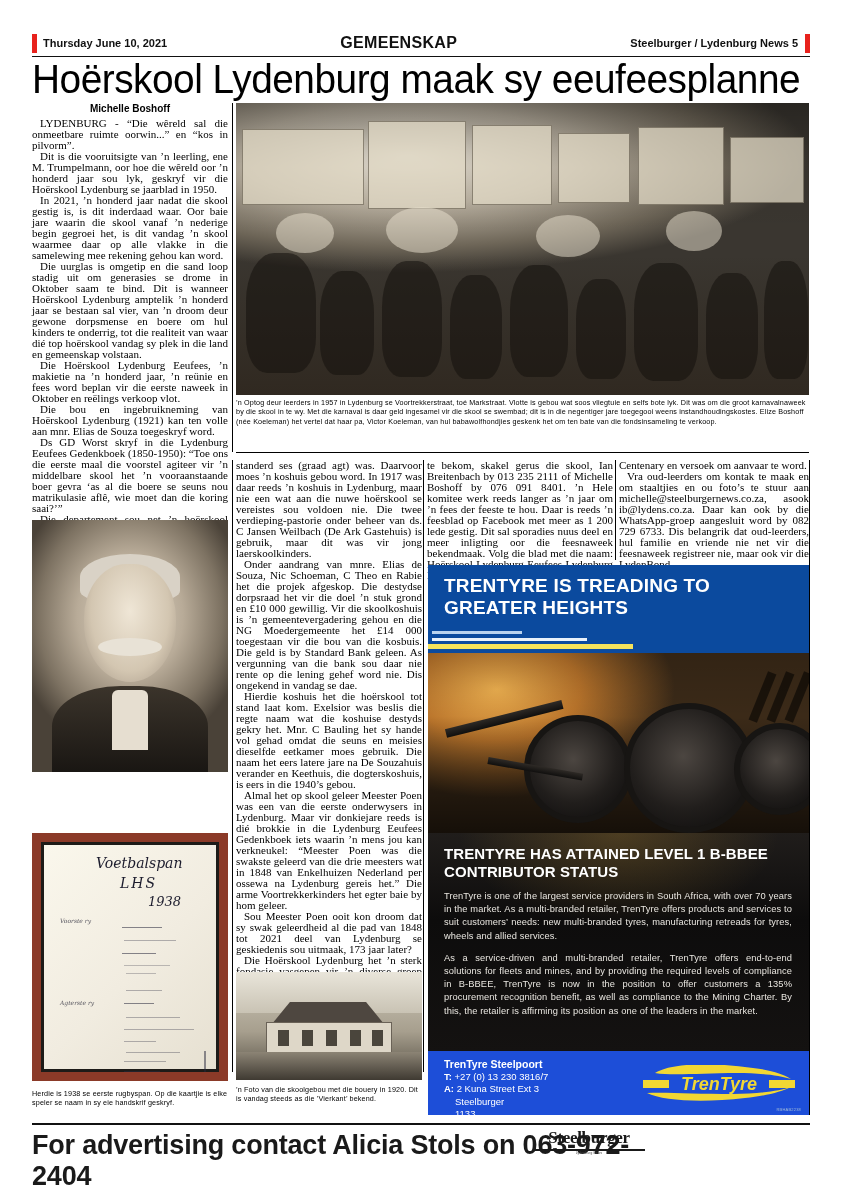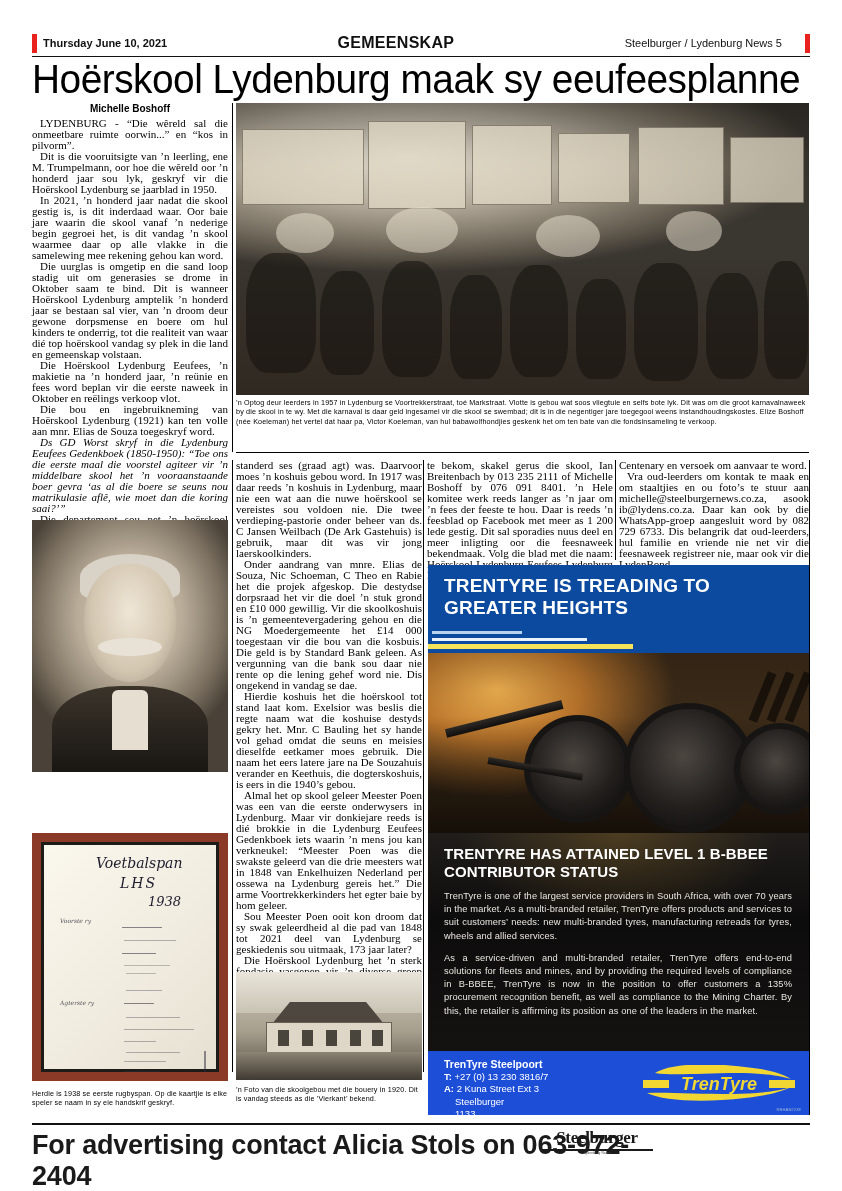--- a/index.html
+++ b/index.html
@@ -13,21 +13,20 @@
     font-family: "Liberation Serif", serif;
     position: relative;
     overflow: hidden;
   }
   .page {
     position: absolute;
     left: 0; top: 0;
     width: 680px;
     height: 1191px;
     background: #fff;
-    padding-left: 8px;
   }
 
   
   .masthead {
     position: absolute;
     left: 32px; top: 30px;
     width: 778px;
     height: 26px;
     display: flex;
     align-items: center;
@@ -51,24 +50,24 @@
     text-align: center;
     font-family: "Liberation Sans", sans-serif;
     font-size: 16px;
     font-weight: bold;
     letter-spacing: 0.3px;
     color: #111;
   }
   .mast-right {
     font-family: "Liberation Sans", sans-serif;
     font-size: 11px;
-    font-weight: normal;
+    font-weight: bold;
     color: #111;
     white-space: nowrap;
-    margin-right: 23px;
+    margin-right: 7px;
   }
   .mast-tick-right {
     width: 5px;
     height: 19px;
     background: #e8221d;
     flex: 0 0 auto;
   }
   .mast-rule {
     position: absolute;
     left: 32px; top: 56px;
@@ -456,21 +455,21 @@
 
   <div class="byline">Michelle Boshoff</div>
 
   <div class="col" id="col-left">
     <p>LYDENBURG - “Die wêreld sal die onmeetbare ruimte oorwin...” en “kos in pilvorm”.</p>
     <p>Dit is die vooruitsigte van ’n leerling, ene M. Trumpelmann, oor hoe die wêreld oor ’n honderd jaar sou lyk, geskryf vir die Hoërskool Lydenburg se jaarblad in 1950.</p>
     <p>In 2021, ’n honderd jaar nadat die skool gestig is, is dit inderdaad waar. Oor baie jare waarin die skool vanaf ’n nederige begin gegroei het, is dit vandag ’n skool waarmee daar op alle vlakke in die samelewing mee rekening gehou kan word.</p>
     <p>Die uurglas is omgetip en die sand loop stadig uit om generasies se drome in Oktober saam te bind. Dit is wanneer Hoërskool Lydenburg amptelik ’n honderd jaar se bestaan sal vier, van ’n droom deur gewone dorpsmense en boere om hul kinders te onderrig, tot die realiteit van waar dié top hoërskool vandag sy plek in die land en gemeenskap volstaan.</p>
     <p>Die Hoërskool Lydenburg Eeufees, ’n makietie na ’n honderd jaar, ’n reünie en fees word beplan vir die eerste naweek in Oktober en reëlings verkoop vlot.</p>
     <p>Die bou en ingebruikneming van Hoërskool Lydenburg (1921) kan ten volle aan mnr. Elias de Souza toegeskryf word.</p>
-    <p style="font-style:italic;">Ds GD Worst skryf in die Lydenburg Eeufees Gedenkboek (1850-1950): “Toe ons die eerste maal die voorstel agiteer vir ’n middelbare skool het ’n vooraanstaande boer gevra ‘as al die boere se seuns nou matrikulasie aflê, wie moet dan die koring saai?’”</p>
+    <p style="">Ds GD Worst skryf in die Lydenburg Eeufees Gedenkboek (1850-1950): “Toe ons die eerste maal die voorstel agiteer vir ’n middelbare skool het ’n vooraanstaande boer gevra ‘as al die boere se seuns nou matrikulasie aflê, wie moet dan die koring saai?’”</p>
     <p>Die departement sou net ’n hoërskool goedkeur as daar ’n honderd leerlinge bo</p>
   </div>
 
   <div class="photo" id="photo-main">
     <div class="bldg" style="left:6px;  top:26px;  width:120px; height:74px;"></div>
     <div class="bldg" style="left:132px; top:18px;  width:96px;  height:86px;"></div>
     <div class="bldg" style="left:236px; top:22px;  width:78px;  height:78px;"></div>
     <div class="bldg" style="left:322px; top:30px;  width:70px;  height:68px;"></div>
     <div class="bldg" style="left:402px; top:24px;  width:84px;  height:76px;"></div>
     <div class="bldg" style="left:494px; top:34px;  width:72px;  height:64px;"></div>

